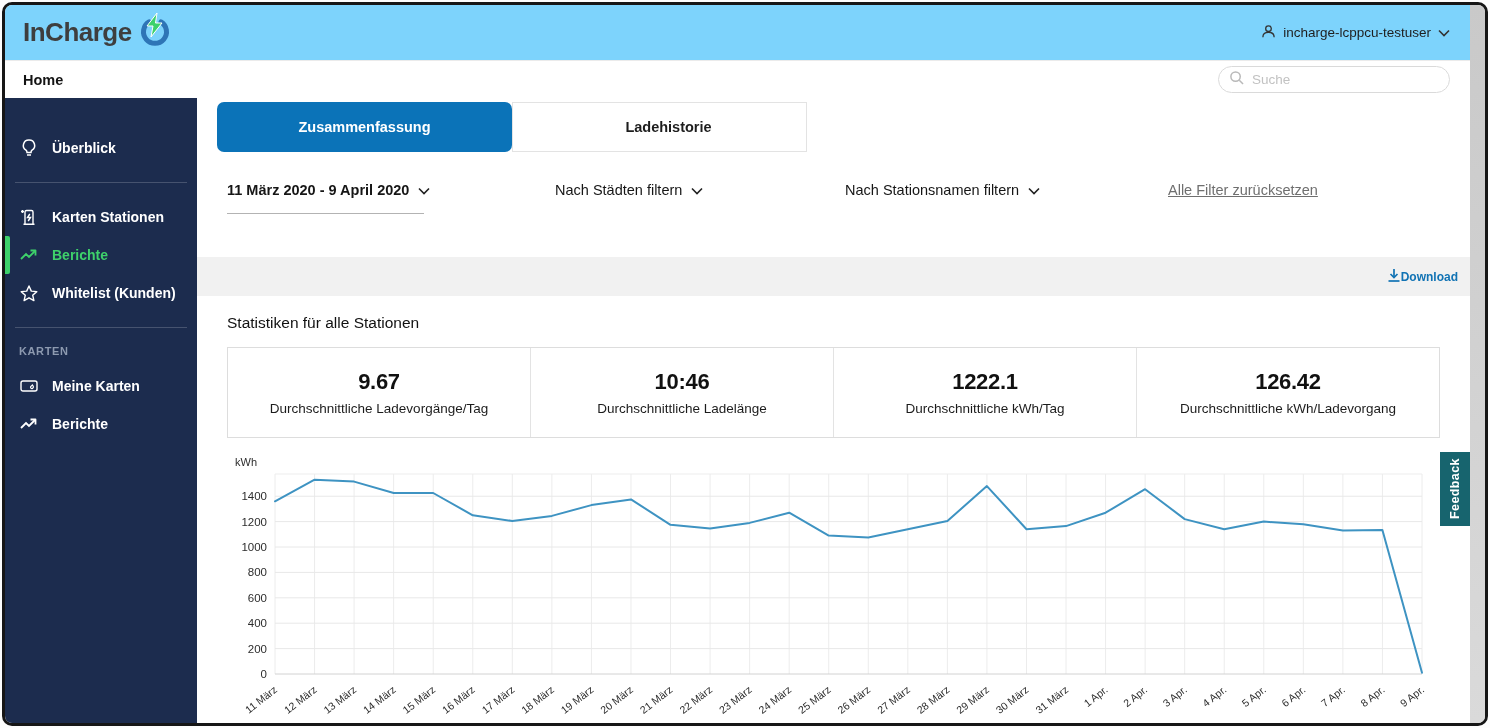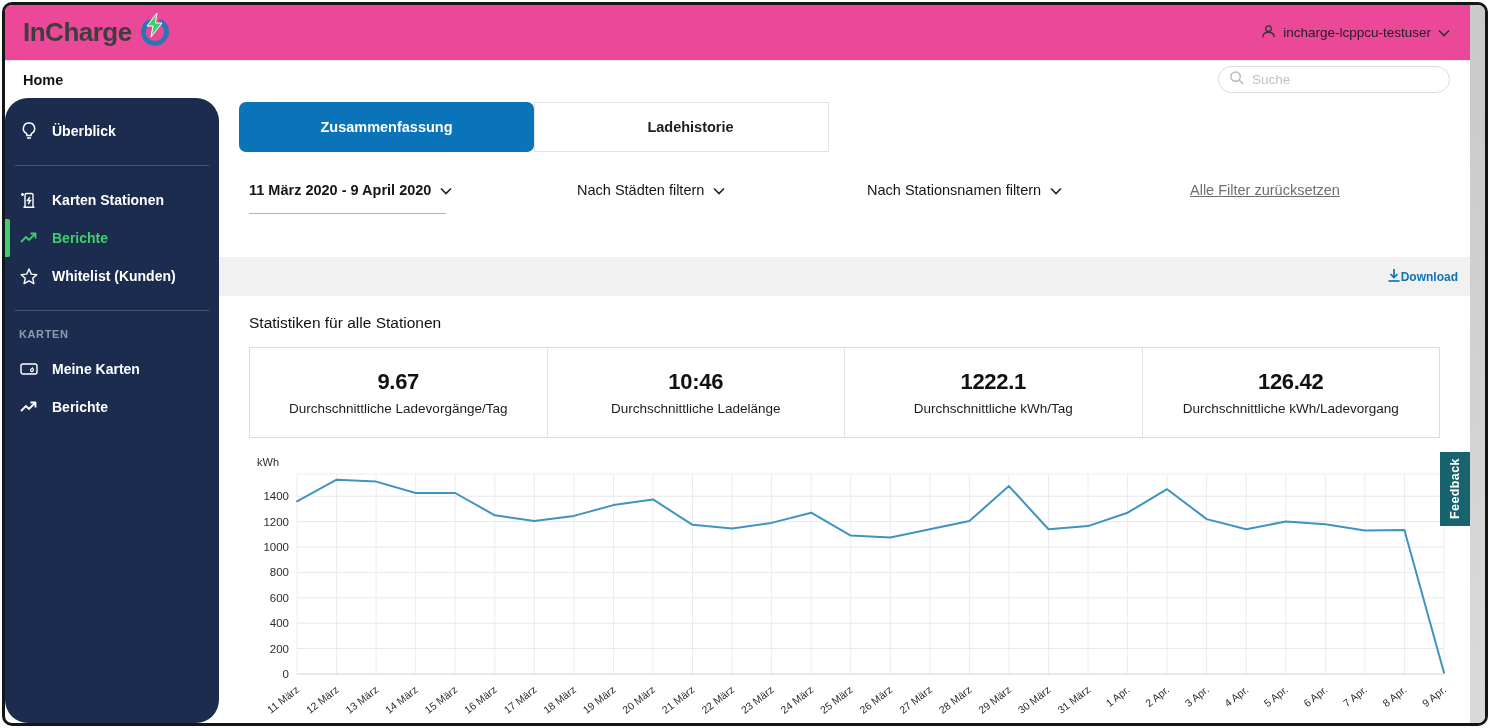--- a/index.html
+++ b/index.html
@@ -6,33 +6,33 @@
     --blue:#0b73b8; --green:#3ed16b; --navy:#1c2c4e; --chart-line:#3e93c2;
     --teal:#17646e; --dl-blue:#1173b4;
   }
   *{box-sizing:border-box; margin:0; padding:0;}
   html,body{width:1490px; height:728px; background:#fdfdfd; font-family:"Liberation Sans", sans-serif; overflow:hidden;}
   .frame{position:absolute; left:2px; top:2px; width:1486px; height:724px; border:3px solid #161616; border-radius:10px; background:#fff; overflow:hidden; display:flex;}
   .frame-inner{flex:1; display:flex; flex-direction:column; min-width:0;}
   .right-strip{width:15px; background:linear-gradient(180deg,#c9c9c9,#dadada); flex-shrink:0;}
 
   
-  .hdr-top{height:56px; display:flex; align-items:center; justify-content:space-between; padding:0 20px 0 18px; border-bottom:1px solid #ebebeb; background:#ec4899;}
+  .hdr-top{height:56px; display:flex; align-items:center; justify-content:space-between; padding:0 20px 0 18px; border-bottom:1px solid #ebebeb; background:#7dd3fc;}
   .logo{display:flex; align-items:center; gap:7px;}
   .logo-text{font-size:26px; font-weight:800; color:#3e3e3e; letter-spacing:-0.5px;}
   .user-menu{display:flex; align-items:center; gap:7px; font-size:13.5px; color:#1e1e1e; cursor:pointer;}
   .hdr-sub{height:37px; display:flex; align-items:center; justify-content:space-between; padding:0 20px 0 18px; background:#fff;}
   .home-link{font-size:14.5px; font-weight:700; color:#141414;}
   .search-box{width:232px; height:27px; border:1px solid #dadada; border-radius:14px; display:flex; align-items:center; padding:0 10px; gap:8px; background:#fff;}
   .search-box input{border:none; outline:none; flex:1; font-size:13.5px; font-family:"Liberation Sans",sans-serif; color:#444; background:transparent;}
   .search-box input::placeholder{color:#c2c2c2;}
 
   
   .main{flex:1; display:flex; min-height:0; position:relative;}
-  .sidebar{width:214px; flex-shrink:0; background:var(--navy); color:#fff; padding-top:14px;border-radius:23px;}
+  .sidebar{width:192px; flex-shrink:0; background:var(--navy); color:#fff; padding-top:31px;}
   .side-item{position:relative; display:flex; align-items:center; gap:13px; padding:9px 14px; font-size:14px; font-weight:700; cursor:pointer; line-height:1.2;}
   .side-item .ic{width:20px; height:20px; flex-shrink:0; display:flex; align-items:center; justify-content:center;}
   .side-item.active{color:var(--green);}
   .side-item.active::before{content:""; position:absolute; left:0; top:0; bottom:0; width:5px; background:var(--green); border-radius:0 2px 2px 0;}
   .side-divider{height:1px; background:#46536f; margin:15px 10px 15px 10px;}
   .side-section{color:#8d9ab0; font-size:11px; font-weight:700; letter-spacing:0.6px; padding:2px 14px 10px;}
 
   .content{flex:1; min-width:0; position:relative; background:#fff;}
 
   

